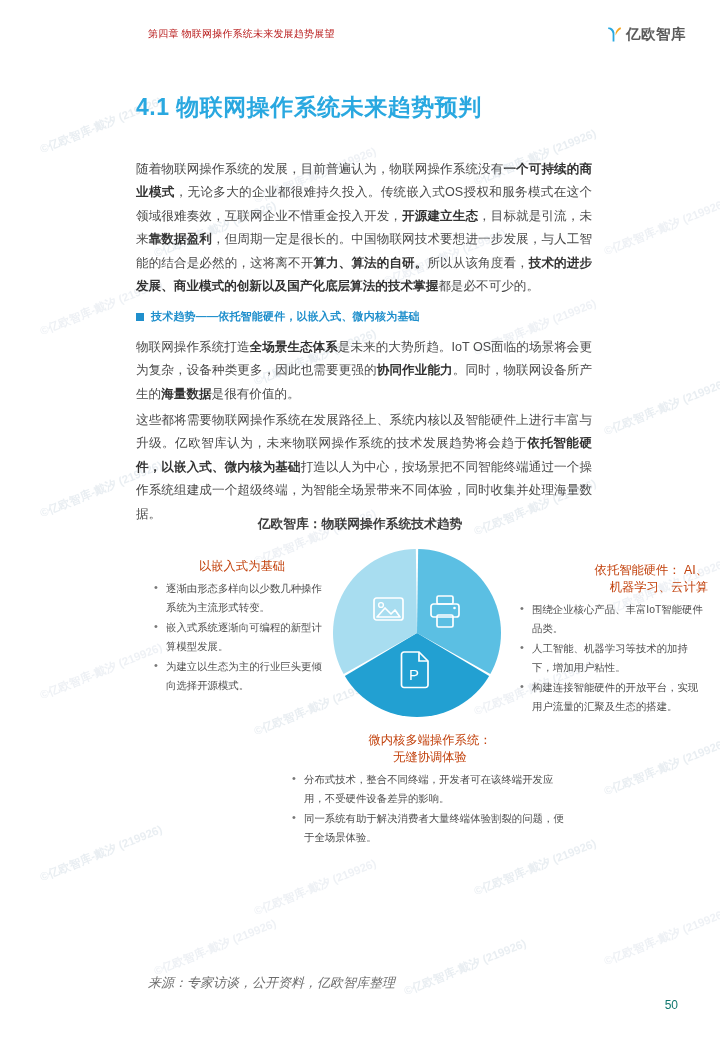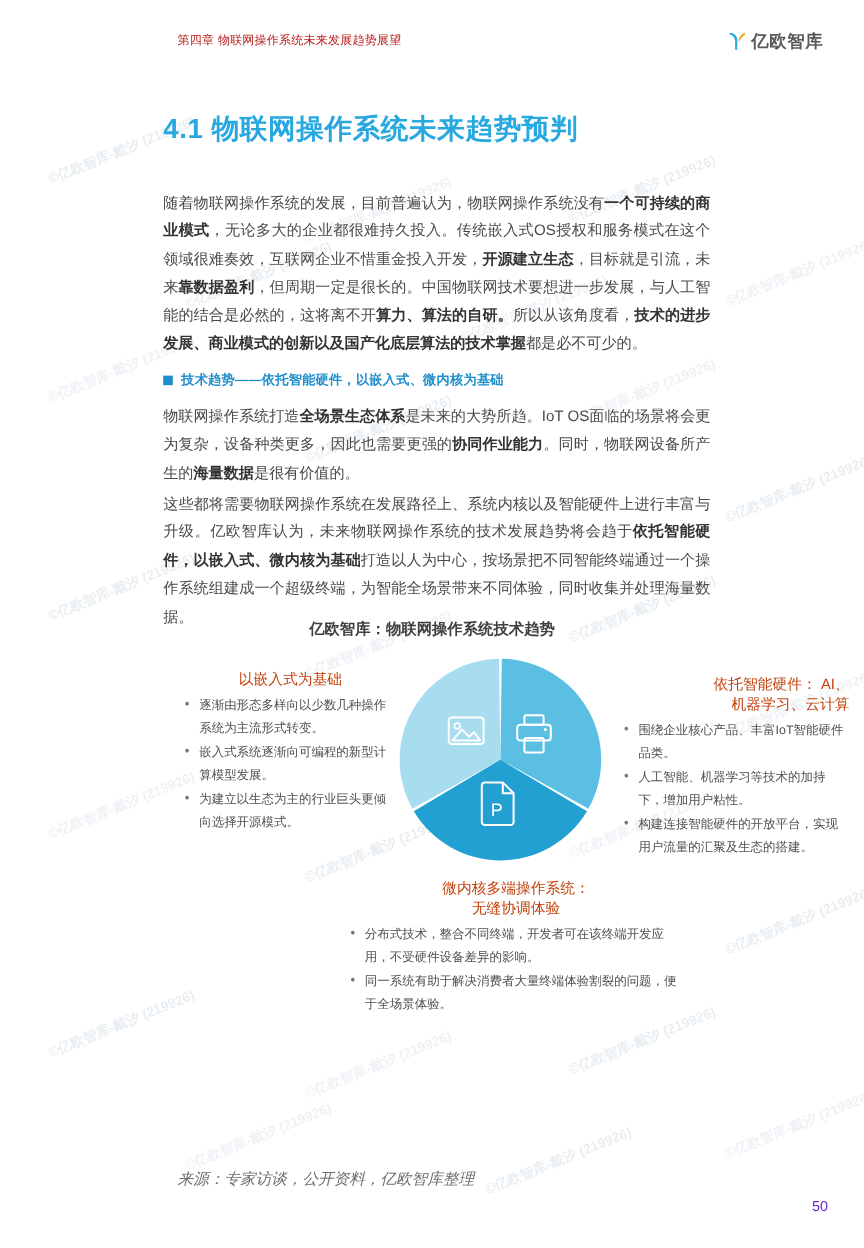--- a/index.html
+++ b/index.html
@@ -87,22 +87,22 @@
   
   .cap-bottom { position: absolute; left: 290px; top: 192px; width: 280px; }
   .cap-bottom .cap-head { text-align: center; margin-bottom: 4px; }
 
   
   .source {
     position: absolute; left: 148px; top: 974px;
     font-size: 13px; color: #6e6e6e; font-style: italic;
   }
   .page-num {
-    position: absolute; right: 30px; top: 998px;
-    font-size: 12px; color: #6d28d9;
+    position: absolute; right: 42px; top: 998px;
+    font-size: 12px; color: #0f766e;
   }
 
   
   .wm {
     position: absolute; color: rgba(120,150,175,.16);
     font-size: 11.5px; font-weight: bold; white-space: nowrap;
     transform: rotate(-22deg); pointer-events: none; user-select: none;
   }
   .wm2 { color: rgba(120,150,175,.13); }
 </style>

